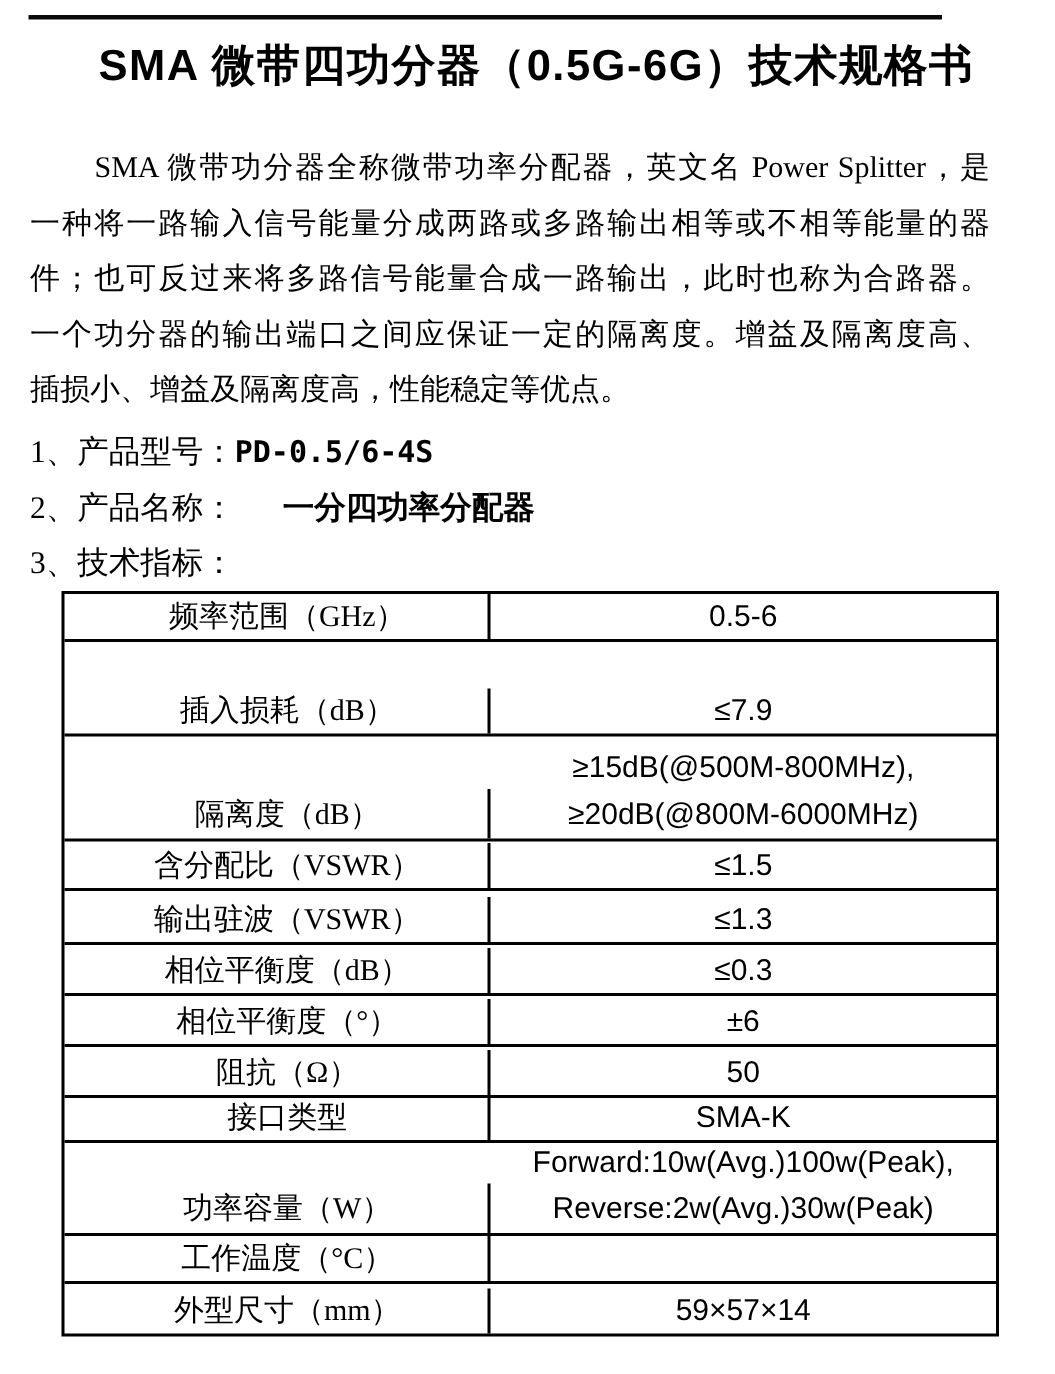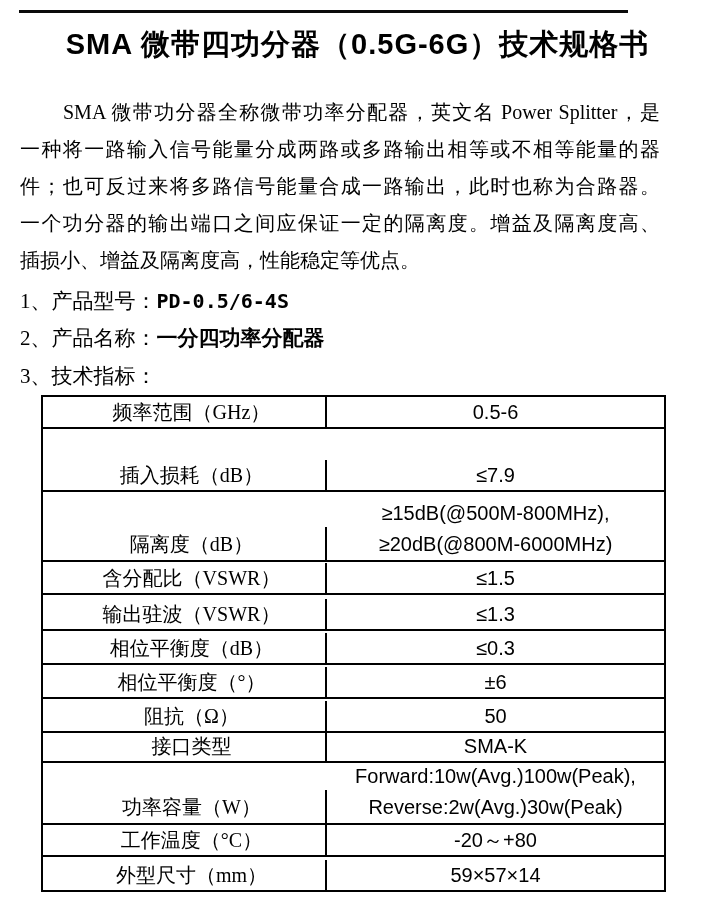--- a/index.html
+++ b/index.html
@@ -46,22 +46,23 @@
     margin: 4px 0 0 20px;
     font-size: 21px;
   }
   .item { line-height: 37px; white-space: nowrap; }
   .mono {
     font-family: "DejaVu Sans Mono", "Liberation Mono", monospace;
     font-weight: 600;
     font-size: 20px;
   }
   .prod-name {
-    font-family: Liberation Mono, monospace;
+    font-family: Liberation Sans, sans-serif;
     font-weight: bold;
+    margin-left: 32px;
   }
   .spec-table {
     margin: 0 0 0 41px;
     width: 625px;
     box-sizing: border-box;
     border: 2px solid #000;
     font-size: 20px;
   }
   .row { display: flex; padding-left: 15px; }
   .row + .row { border-top: 2px solid #000; align-items: flex-end; }
@@ -202,23 +203,20 @@
     <div class="cell cell-value">
       <span>Forward:10w(Avg.)100w(Peak),</span>
       <span>Reverse:2w(Avg.)30w(Peak)</span>
     </div>
   </div>
 
   <div class="row" style="height:30px">
     <div class="cell cell-label">
       <span>工作温度（°C）</span>
     </div>
-    <div class="cell cell-value">
-      <span>-20～+80</span>
-    </div>
   </div>
 
   <div class="row" style="height:33px">
     <div class="cell cell-label">
       <span>外型尺寸（mm）</span>
     </div>
     <div class="cell cell-value">
       <span>59×57×14</span>
     </div>
   </div>

